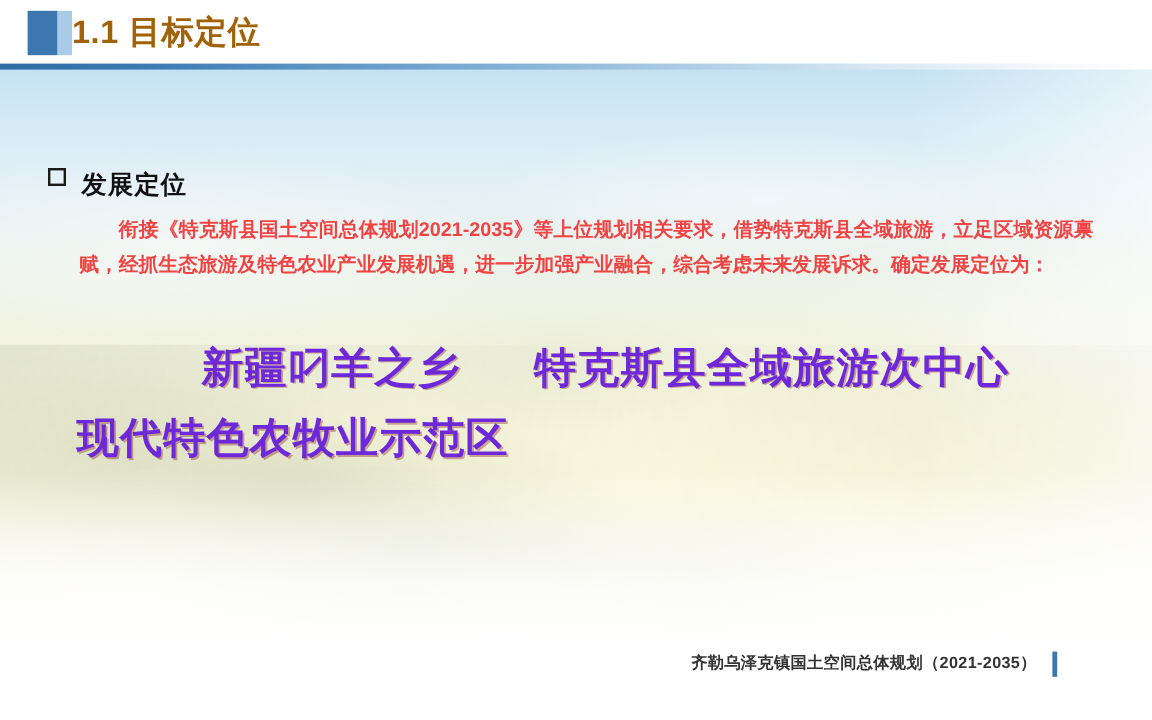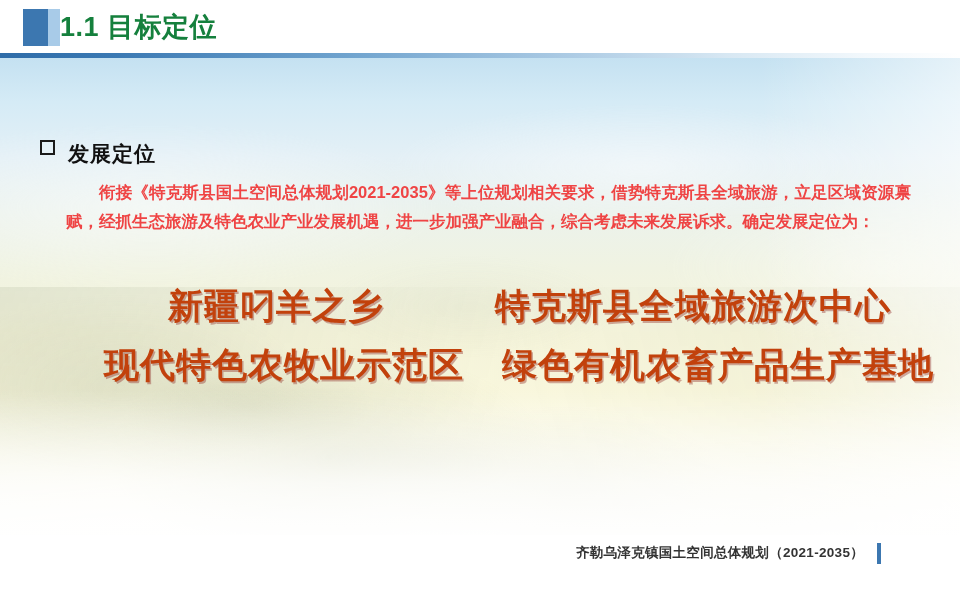--- a/index.html
+++ b/index.html
@@ -114,21 +114,21 @@
     width: 12px;
     height: 37px;
     background: #A8CBE8;
   }
   .hdr-title {
     position: absolute;
     left: 60px;
     top: 7px;
     font-size: 27px;
     font-weight: bold;
-    color: #15803d;
+    color: #a16207;
     letter-spacing: 0.5px;
     white-space: nowrap;
     line-height: 40px;
   }
   .hdr-rule {
     position: absolute;
     left: 0;
     top: 53px;
     width: 960px;
     height: 5px;
@@ -193,27 +193,27 @@
     width: 960px;
   }
   .slogan-row {
     display: flex;
     align-items: baseline;
     white-space: nowrap;
   }
   .slogan {
     font-size: 35px;
     font-weight: bold;
-    color: #c2410c;
+    color: #6d28d9;
     letter-spacing: 1px;
     text-shadow: 1.5px 1.5px 0 rgba(120,0,0,0.32);
   }
   .row1 { padding-left: 168px; }
-  .row1 .s2 { margin-left: 111px; }
-  .row2 { padding-left: 104px; margin-top: 12px; }
+  .row1 .s2 { margin-left: 61px; }
+  .row2 { padding-left: 64px; margin-top: 12px; }
   .row2 .s2 { margin-left: 38px; }
 
   
   .footer {
     position: absolute;
     left: 0;
     top: 535px;
     width: 960px;
     height: 40px;
     background: #ffffff;
@@ -267,21 +267,20 @@
 
     <div class="body-para">衔接《特克斯县国土空间总体规划2021-2035》等上位规划相关要求，借势特克斯县全域旅游，立足区域资源禀赋，经抓生态旅游及特色农业产业发展机遇，进一步加强产业融合，综合考虑未来发展诉求。确定发展定位为：</div>
 
     <div class="slogans">
       <div class="slogan-row row1">
         <span class="slogan s1">新疆叼羊之乡</span>
         <span class="slogan s2">特克斯县全域旅游次中心</span>
       </div>
       <div class="slogan-row row2">
         <span class="slogan s1">现代特色农牧业示范区</span>
-        <span class="slogan s2">绿色有机农畜产品生产基地</span>
       </div>
     </div>
 
   </div>
 
   <div class="footer">
     <div class="footer-text">齐勒乌泽克镇国土空间总体规划（2021-2035）</div>
     <div class="footer-bar"></div>
   </div>
 

